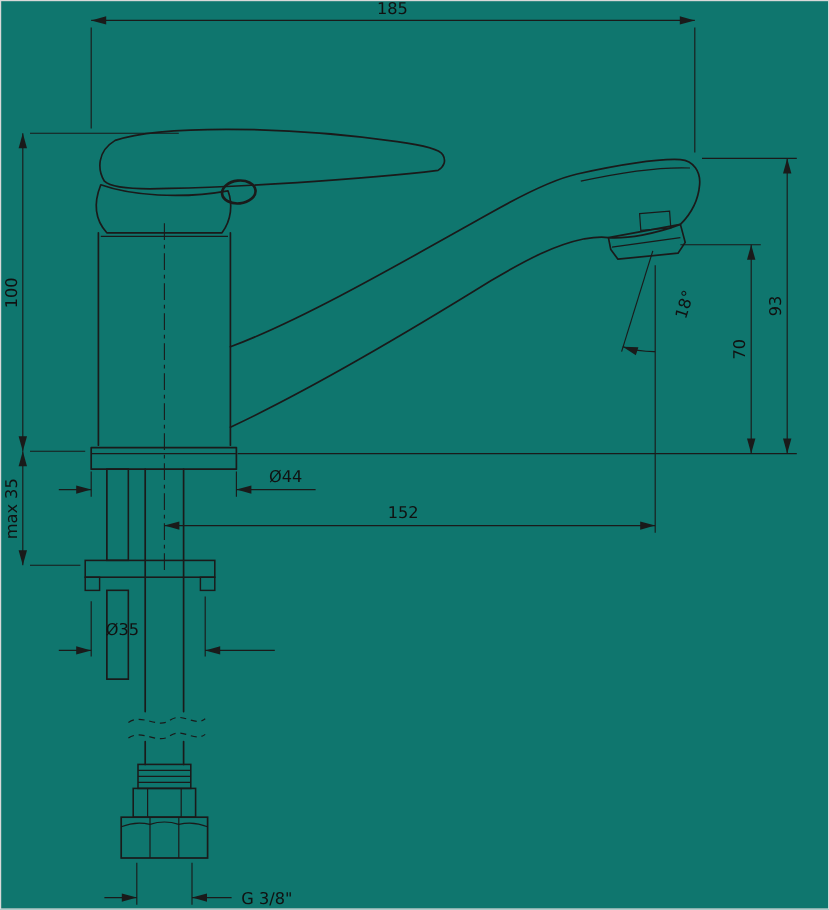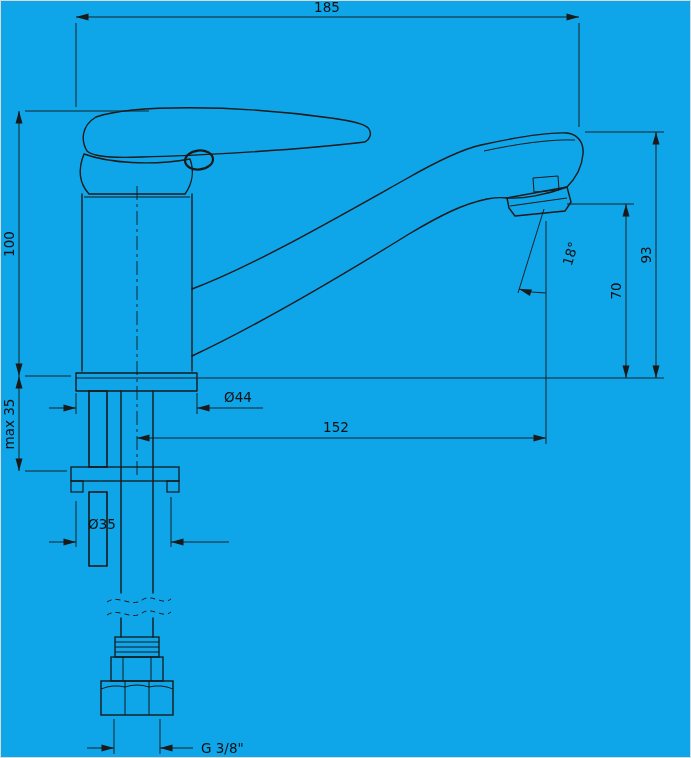--- a/index.html
+++ b/index.html
@@ -1,19 +1,19 @@
 <!DOCTYPE html>
 <html><head>
 <meta charset="utf-8">
 <style>
   html, body { margin: 0; padding: 0; background: #ffffff; }
   .canvas {
     width: 691px; height: 758px;
     position: relative;
-    background: #0ea5e9;
+    background: #0f766e;
     border: 1px solid #d9d9d9;
     box-sizing: border-box;
     font-family: "DejaVu Sans", sans-serif;
     overflow: hidden;
   }
   svg { display: block; }
   .outline path, .outline line, .outline rect, .outline ellipse {
     stroke: #1a1a1a; fill: none;
   }
   .thick { stroke-width: 1.4; stroke-linejoin: round; stroke-linecap: round; }

